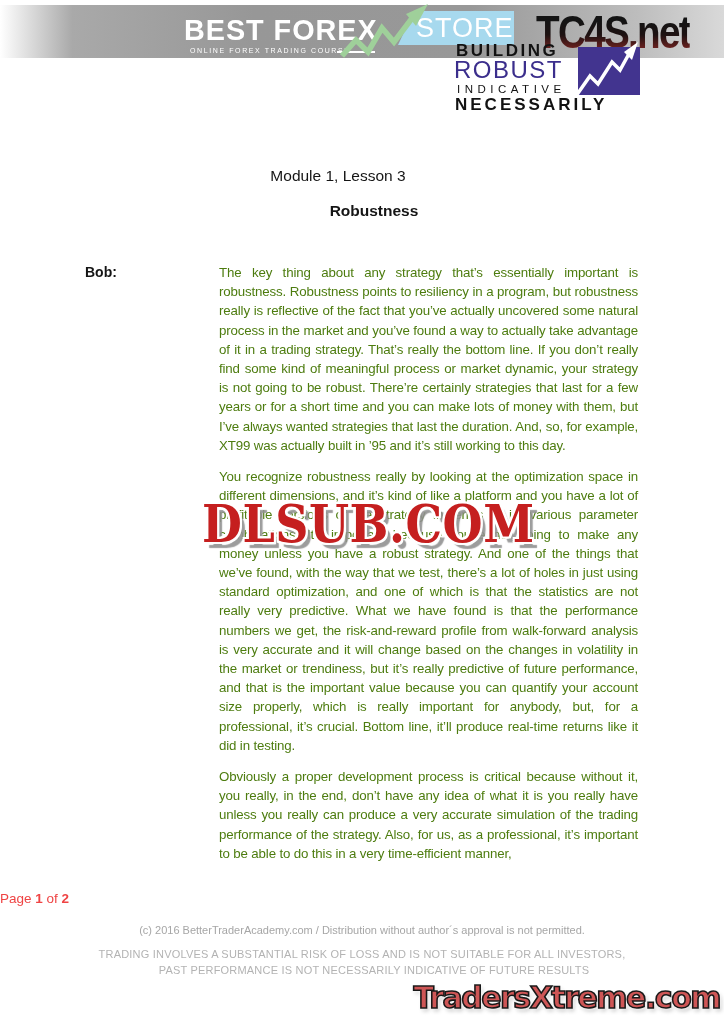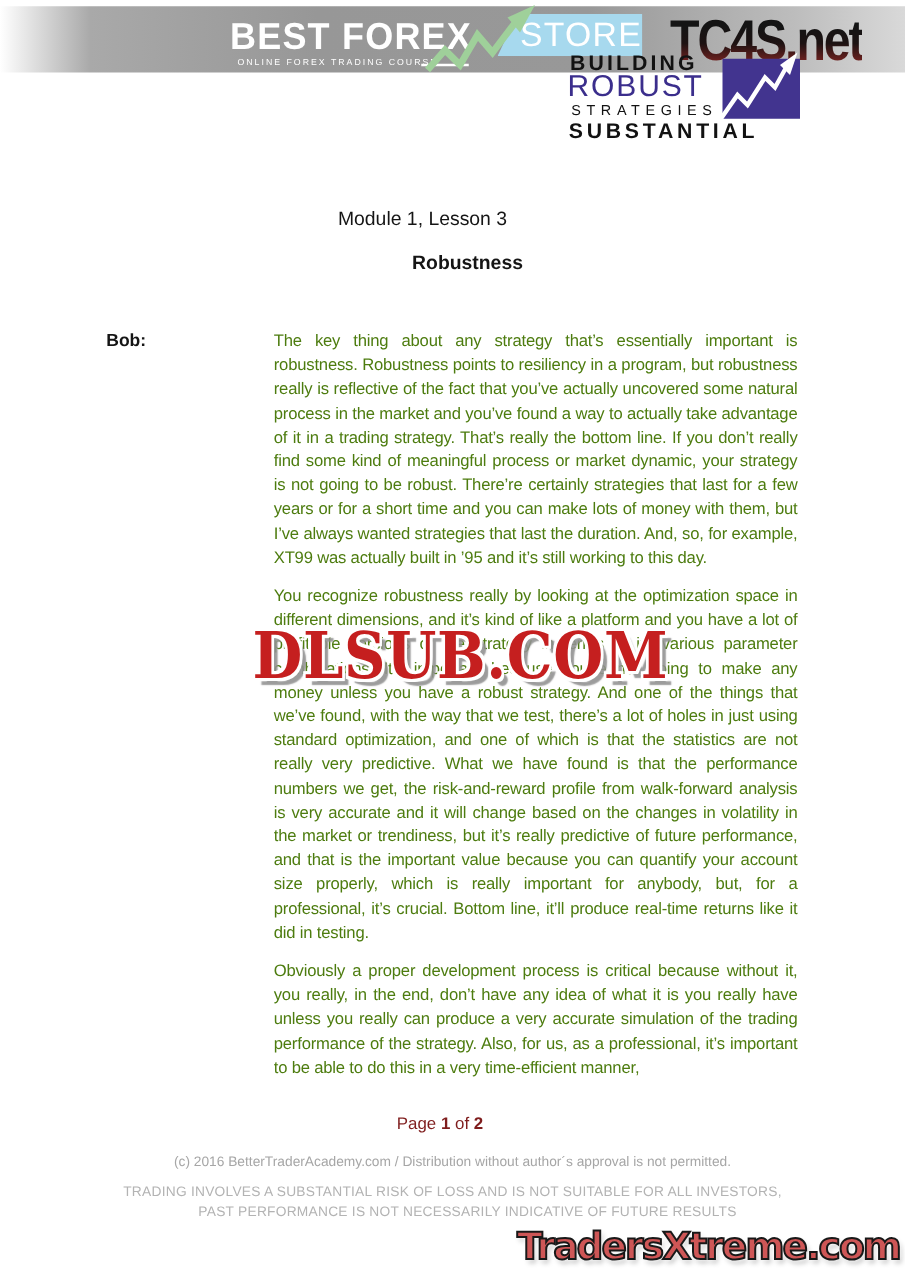--- a/index.html
+++ b/index.html
@@ -69,22 +69,22 @@
     position:absolute;left:202px;top:494px;
     font-family:"DejaVu Serif", serif;font-weight:bold;
     font-size:46px;letter-spacing:0.5px;color:#c51f1f;white-space:nowrap;
     transform:scaleY(1.12);transform-origin:left top;
     text-shadow:
       -2px 0 0 #ffffff, 2px 0 0 #ffffff, 0 -2px 0 #ffffff, 0 2px 0 #ffffff,
       -2px -2px 0 #ffffff, 2px -2px 0 #ffffff, -2px 2px 0 #ffffff, 2px 2px 0 #ffffff,
       5px 5px 1px rgba(145,145,145,0.9);
   }
   
-  .page-indicator{position:absolute;left:0;top:891px;width:704px;text-align:center;
-    font-size:13.5px;color:#7f1d1d;}
+  .page-indicator{position:absolute;left:0;top:891px;width:704px;
+    font-size:13.5px;color:#ef4444;}
   .page-indicator .b{font-weight:bold;}
   .copyright{position:absolute;left:0;top:924px;width:724px;text-align:center;
     font-size:11px;color:#a6a6a6;}
   .disclaimer1{position:absolute;left:0;top:948px;width:724px;text-align:center;
     font-size:11px;color:#b3b3b3;letter-spacing:0.2px;}
   .disclaimer2{position:absolute;left:0;top:964px;width:724px;text-align:center;
     font-size:11px;color:#b3b3b3;letter-spacing:0.2px;padding-left:12px;}
   .traders-xtreme{
     position:absolute;right:4px;top:980px;
     font-family:"DejaVu Sans", sans-serif;font-weight:bold;
@@ -114,22 +114,22 @@
 
 <div class="tc4s">TC4S.net</div>
 
 <div class="mc-square"></div>
 <svg class="mc-chart-arrow" width="74" height="62" viewBox="0 0 74 62">
   <polyline points="6,56 20,36 28,44 42,22 50,30 60,12" fill="none" stroke="#ffffff" stroke-width="3.5" stroke-linecap="butt" stroke-linejoin="miter"></polyline>
   <polygon points="54,12 68,2 62,20" fill="#ffffff"></polygon>
 </svg>
 <div class="mc-building">BUILDING</div>
 <div class="mc-robust">ROBUST</div>
-<div class="mc-strategies">STRATEGIES</div>
-<div class="mc-masterclass">SUBSTANTIAL</div>
+<div class="mc-strategies">INDICATIVE</div>
+<div class="mc-masterclass">NECESSARILY</div>
 
 <div class="doc-title">Module 1, Lesson 3</div>
 <div class="doc-subtitle">Robustness</div>
 
 <div class="speaker">Bob:</div>
 
 <div class="body-col">
   <p>The key thing about any strategy that’s essentially important is robustness. Robustness points to resiliency in a program, but robustness really is reflective of the fact that you’ve actually uncovered some natural process in the market and you’ve found a way to actually take advantage of it in a trading strategy. That’s really the bottom line. If you don’t really find some kind of meaningful process or market dynamic, your strategy is not going to be robust. There’re certainly strategies that last for a few years or for a short time and you can make lots of money with them, but I’ve always wanted strategies that last the duration. And, so, for example, XT99 was actually built in ’95 and it’s still working to this day.</p>
   <p>You recognize robustness really by looking at the optimization space in different dimensions, and it’s kind of like a platform and you have a lot of profitable versions of the strategy in terms of its various parameter combinations. It’s important because you’re not going to make any money unless you have a robust strategy. And one of the things that we’ve found, with the way that we test, there’s a lot of holes in just using standard optimization, and one of which is that the statistics are not really very predictive. What we have found is that the performance numbers we get, the risk-and-reward profile from walk-forward analysis is very accurate and it will change based on the changes in volatility in the market or trendiness, but it’s really predictive of future performance, and that is the important value because you can quantify your account size properly, which is really important for anybody, but, for a professional, it’s crucial. Bottom line, it’ll produce real-time returns like it did in testing.</p>
   <p>Obviously a proper development process is critical because without it, you really, in the end, don’t have any idea of what it is you really have unless you really can produce a very accurate simulation of the trading performance of the strategy. Also, for us, as a professional, it’s important to be able to do this in a very time-efficient manner,</p>

